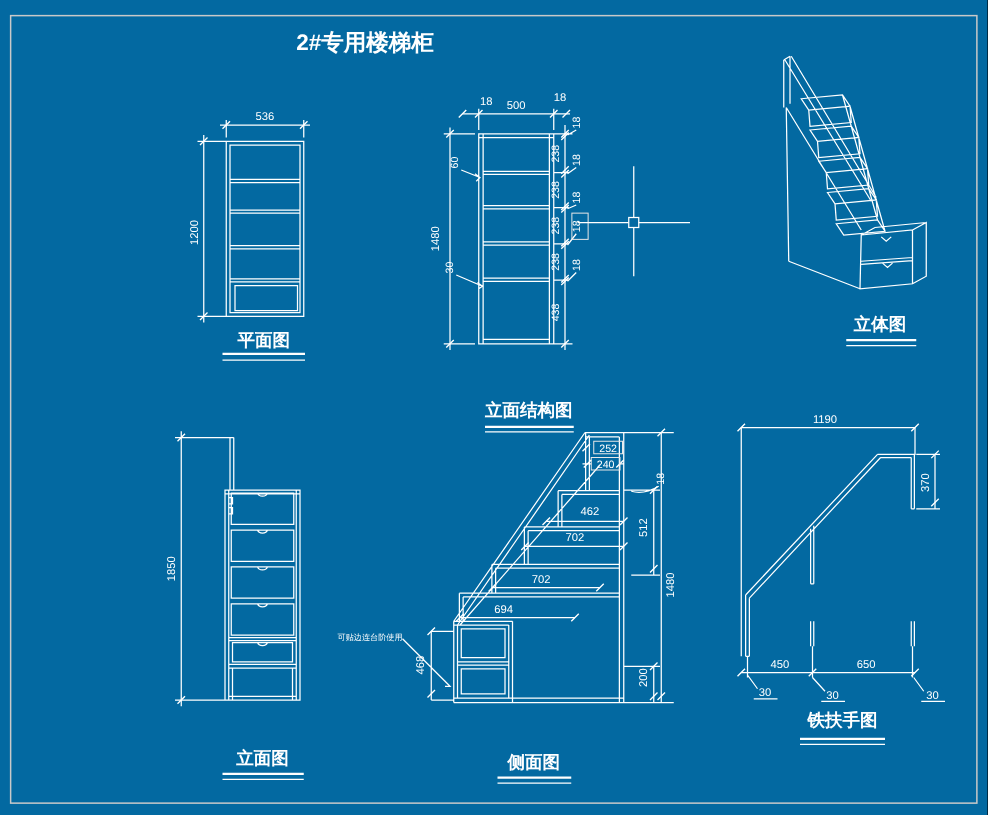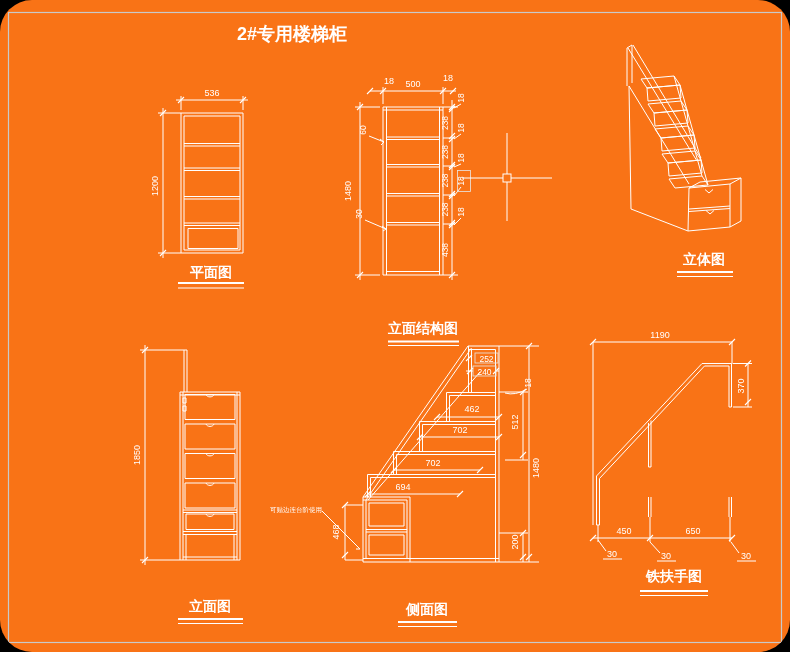--- a/index.html
+++ b/index.html
@@ -1,17 +1,17 @@
 <!DOCTYPE html>
 <html><head>
 <meta charset="utf-8">
 <style>
   html,body{margin:0;padding:0;background:#000;}
-  #stage{position:relative;width:790px;height:652px;background:#f97316;overflow:hidden;
-         font-family:"Liberation Sans",sans-serif;border-radius:32px;}
+  #stage{position:relative;width:790px;height:652px;background:#0369a1;overflow:hidden;
+         font-family:"Liberation Sans",sans-serif;}
   svg text{fill:#fff;font-family:"Liberation Sans","DejaVu Sans",sans-serif;}
   .ln{stroke:#fff;stroke-width:1;fill:none;}
   .lnthin{stroke:#e8e8e8;stroke-width:0.8;fill:none;}
   .tick{stroke:#fff;stroke-width:1.1;fill:none;}
   .frame{stroke:#c9c9c9;stroke-width:1.2;fill:none;}
   .dim{font-size:9px;}
   .dimsm{font-size:8.5px;}
   .note{font-size:6.5px;}
   .vlabel{font-size:14px;font-weight:bold;}
   .title{font-size:18px;font-weight:bold;}

